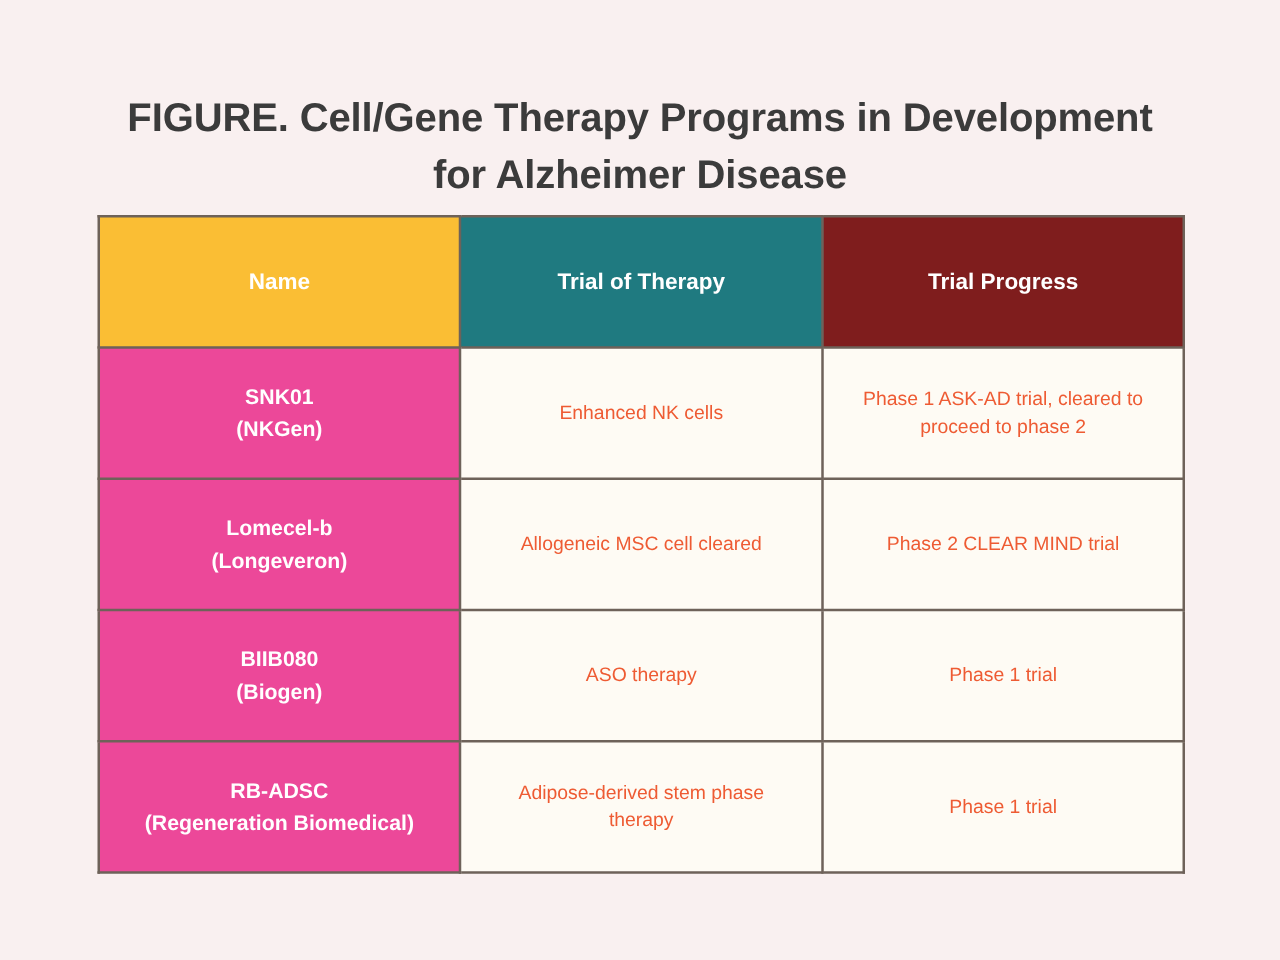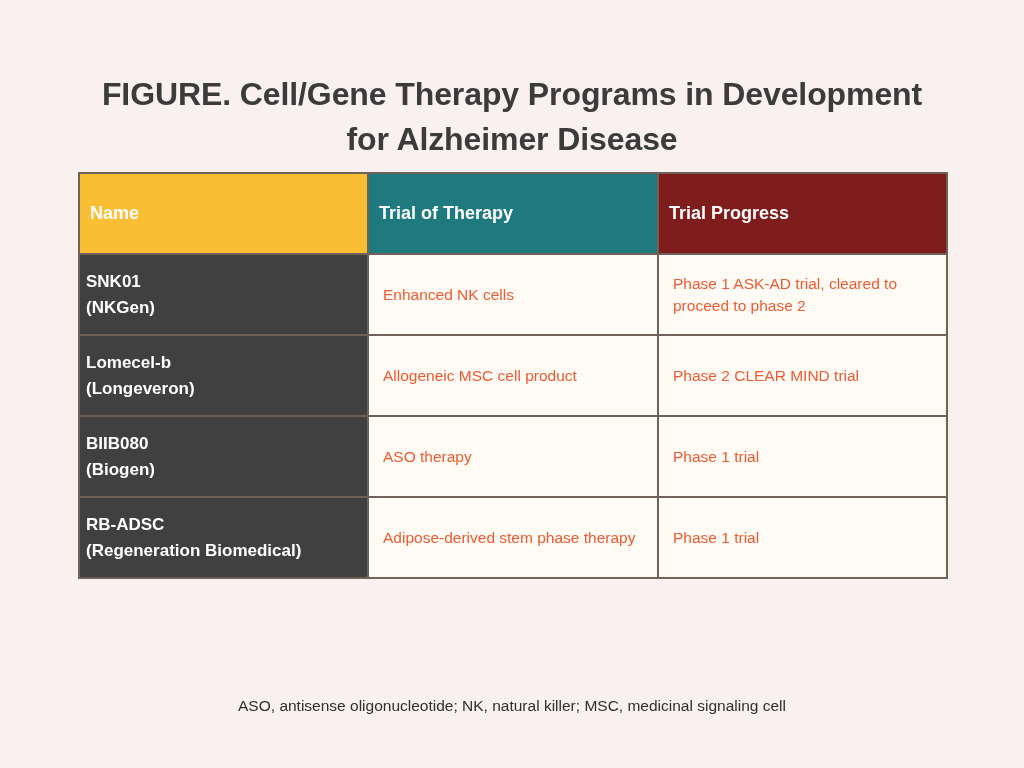--- a/index.html
+++ b/index.html
@@ -42,23 +42,23 @@
     width: 868px;
     table-layout: fixed;
     border: 2px solid #6e6259;
   }
   table.program-table col.c-name  { width: 289px; }
   table.program-table col.c-type  { width: 290px; }
   table.program-table col.c-trial { width: 289px; }
   table.program-table th,
   table.program-table td {
     border: 2px solid #6e6259;
-    padding: 0;
+    padding: 12px;
     vertical-align: middle;
-    text-align: left;
+    text-align: center;
   }
   
   th.h-name {
     background: #fabe34;
     height: 79px;
   }
   th.h-type {
     background: #1f7a80;
     height: 79px;
   }
@@ -69,21 +69,21 @@
   th .head-label {
     display: block;
     color: #ffffff;
     font-size: 18px;
     font-weight: bold;
     line-height: 1.3;
     padding: 0 10px;
   }
   
   td.cell-name {
-    background: #404040;
+    background: #ec4899;
     height: 79px;
     margin-top: 32px;
   }
   td.cell-name .name-main,
   td.cell-name .name-sub {
     display: block;
     color: #ffffff;
     font-size: 17px;
     font-weight: bold;
     line-height: 1.48;
@@ -155,21 +155,21 @@
             <span class="body-text">Phase 1 ASK-AD trial, cleared to proceed to phase 2</span>
           </td>
         </tr>
 
         <tr>
           <td class="cell-name">
             <span class="name-main">Lomecel-b</span>
             <span class="name-sub">(Longeveron)</span>
           </td>
           <td class="cell-body">
-            <span class="body-text">Allogeneic MSC cell product</span>
+            <span class="body-text">Allogeneic MSC cell cleared</span>
           </td>
           <td class="cell-body">
             <span class="body-text">Phase 2 CLEAR MIND trial</span>
           </td>
         </tr>
 
 
         <tr>
           <td class="cell-name">
             <span class="name-main">BIIB080</span>
@@ -193,15 +193,14 @@
           </td>
           <td class="cell-body">
             <span class="body-text">Phase 1 trial</span>
           </td>
         </tr>
 
       </tbody>
     </table>
   </div>
 
-  <div class="footnote">ASO, antisense oligonucleotide; NK, natural killer; MSC, medicinal signaling cell</div>
 
 </div>
 
 </body></html>

